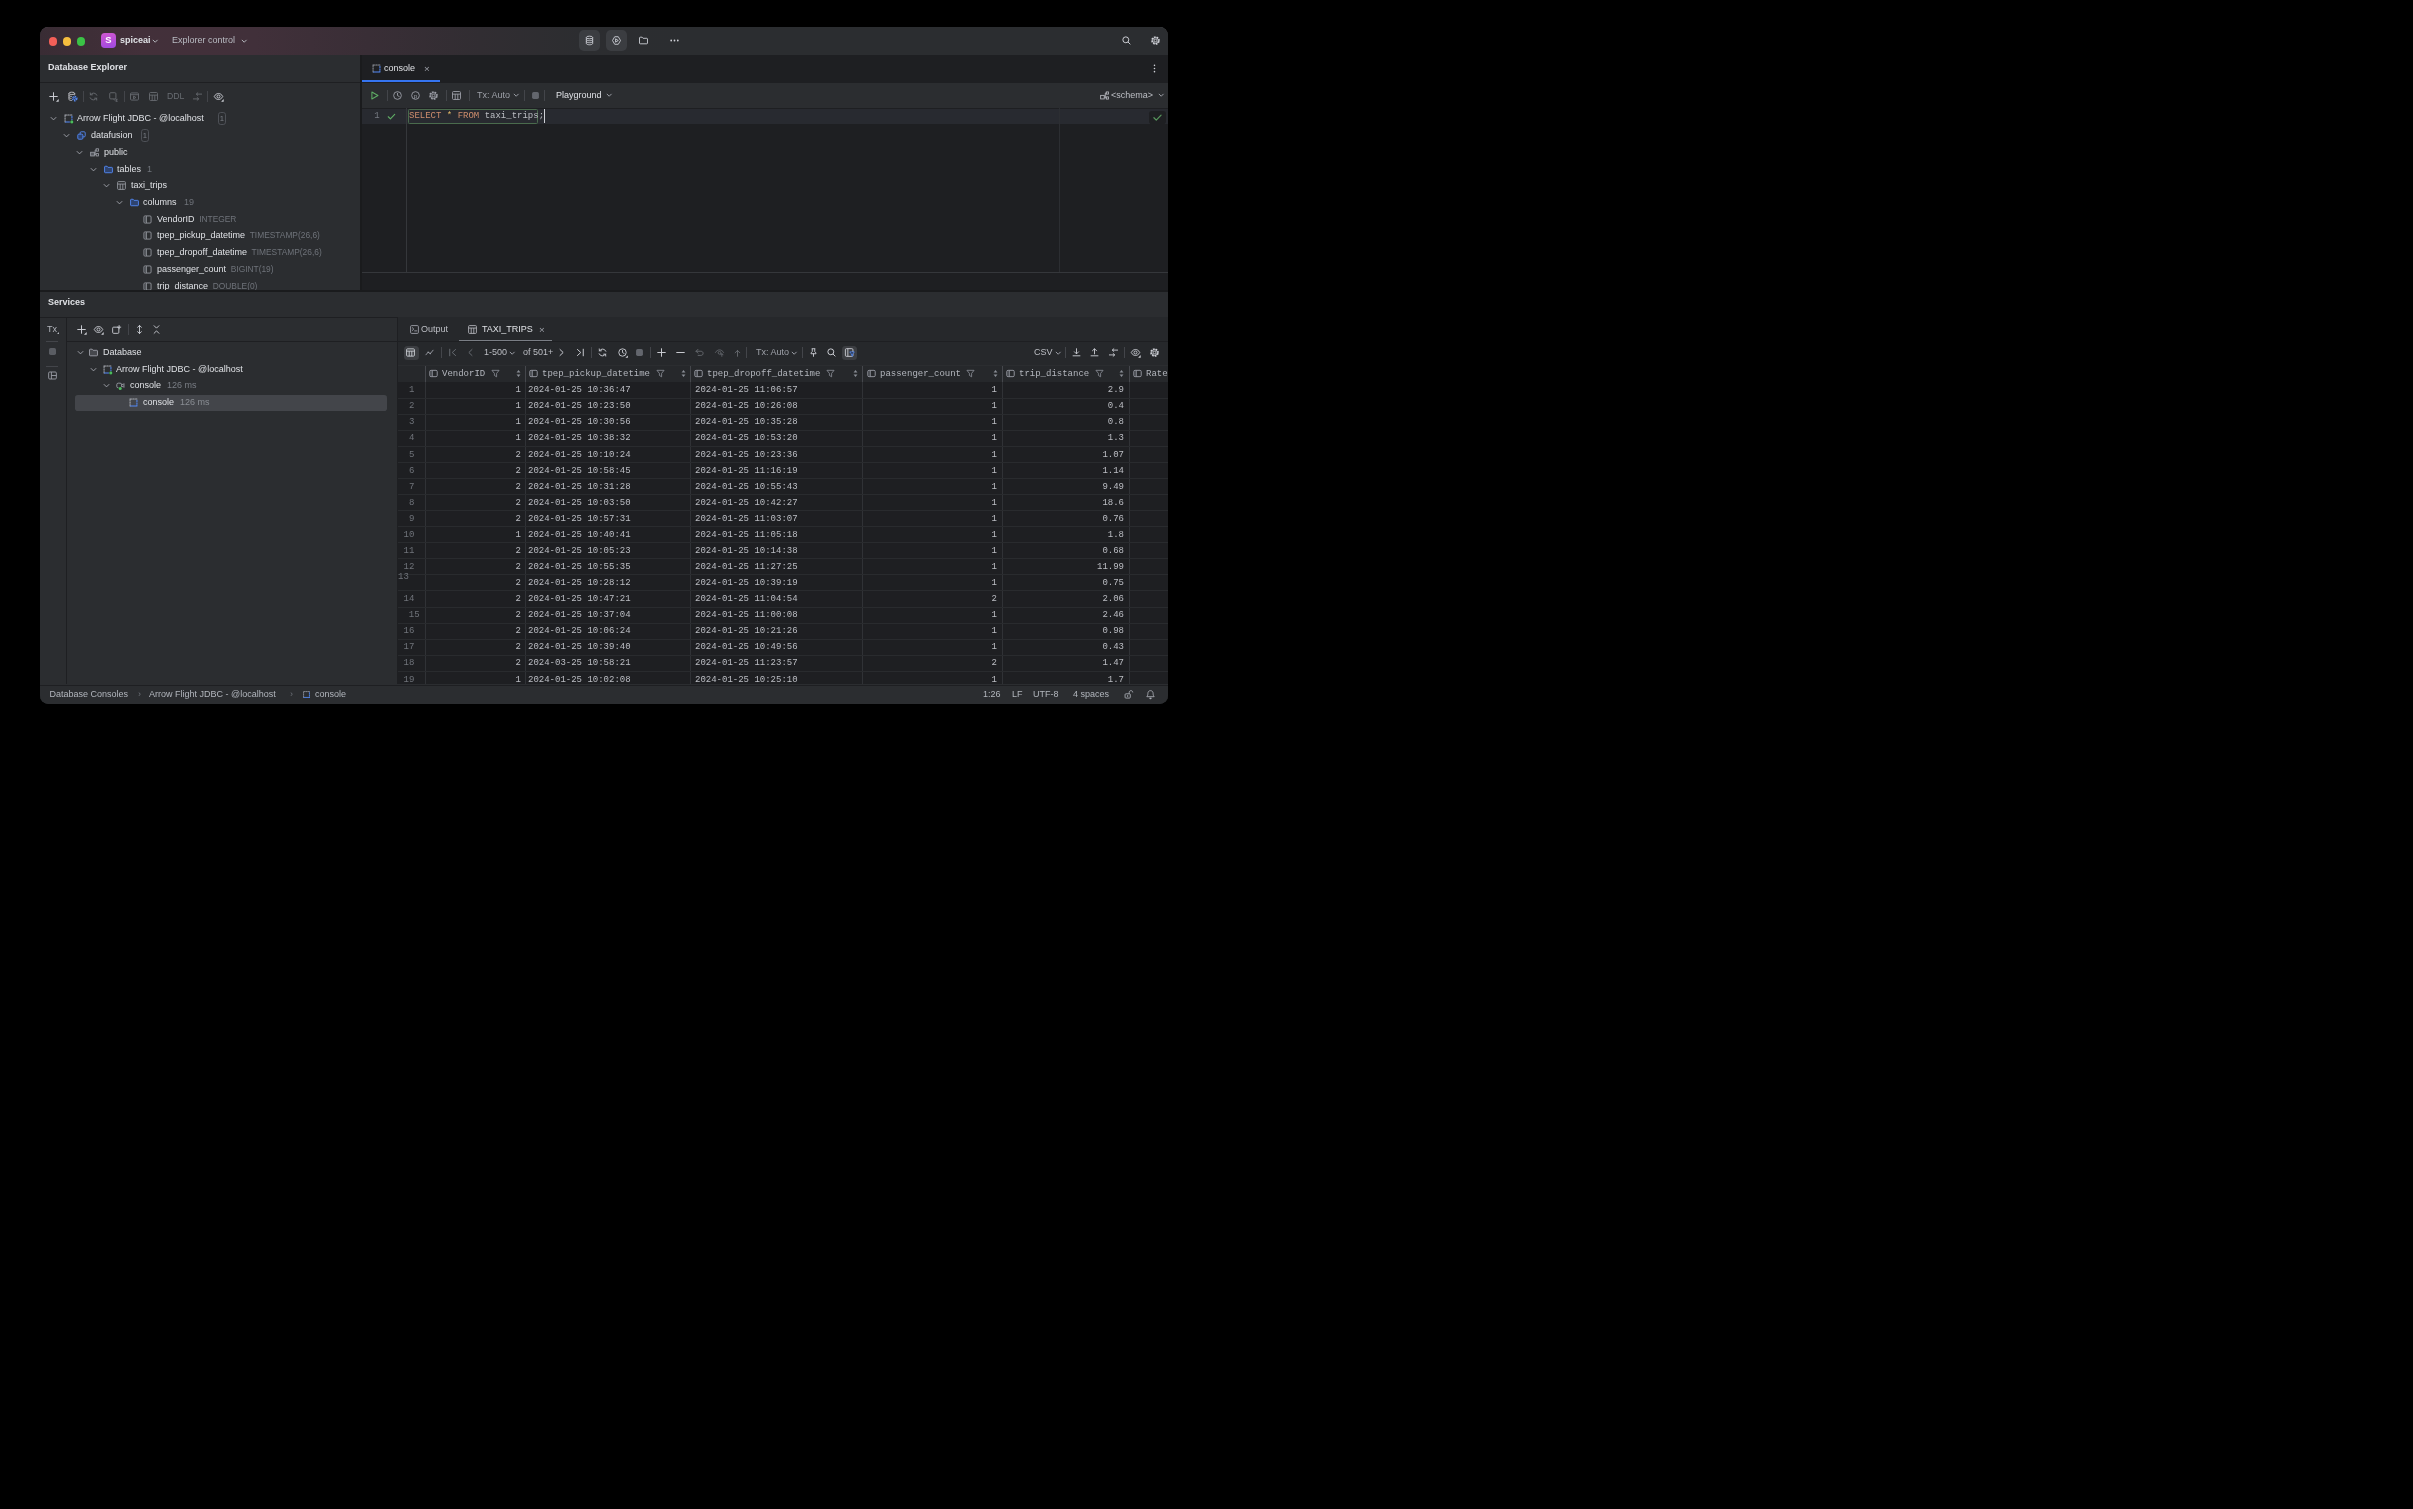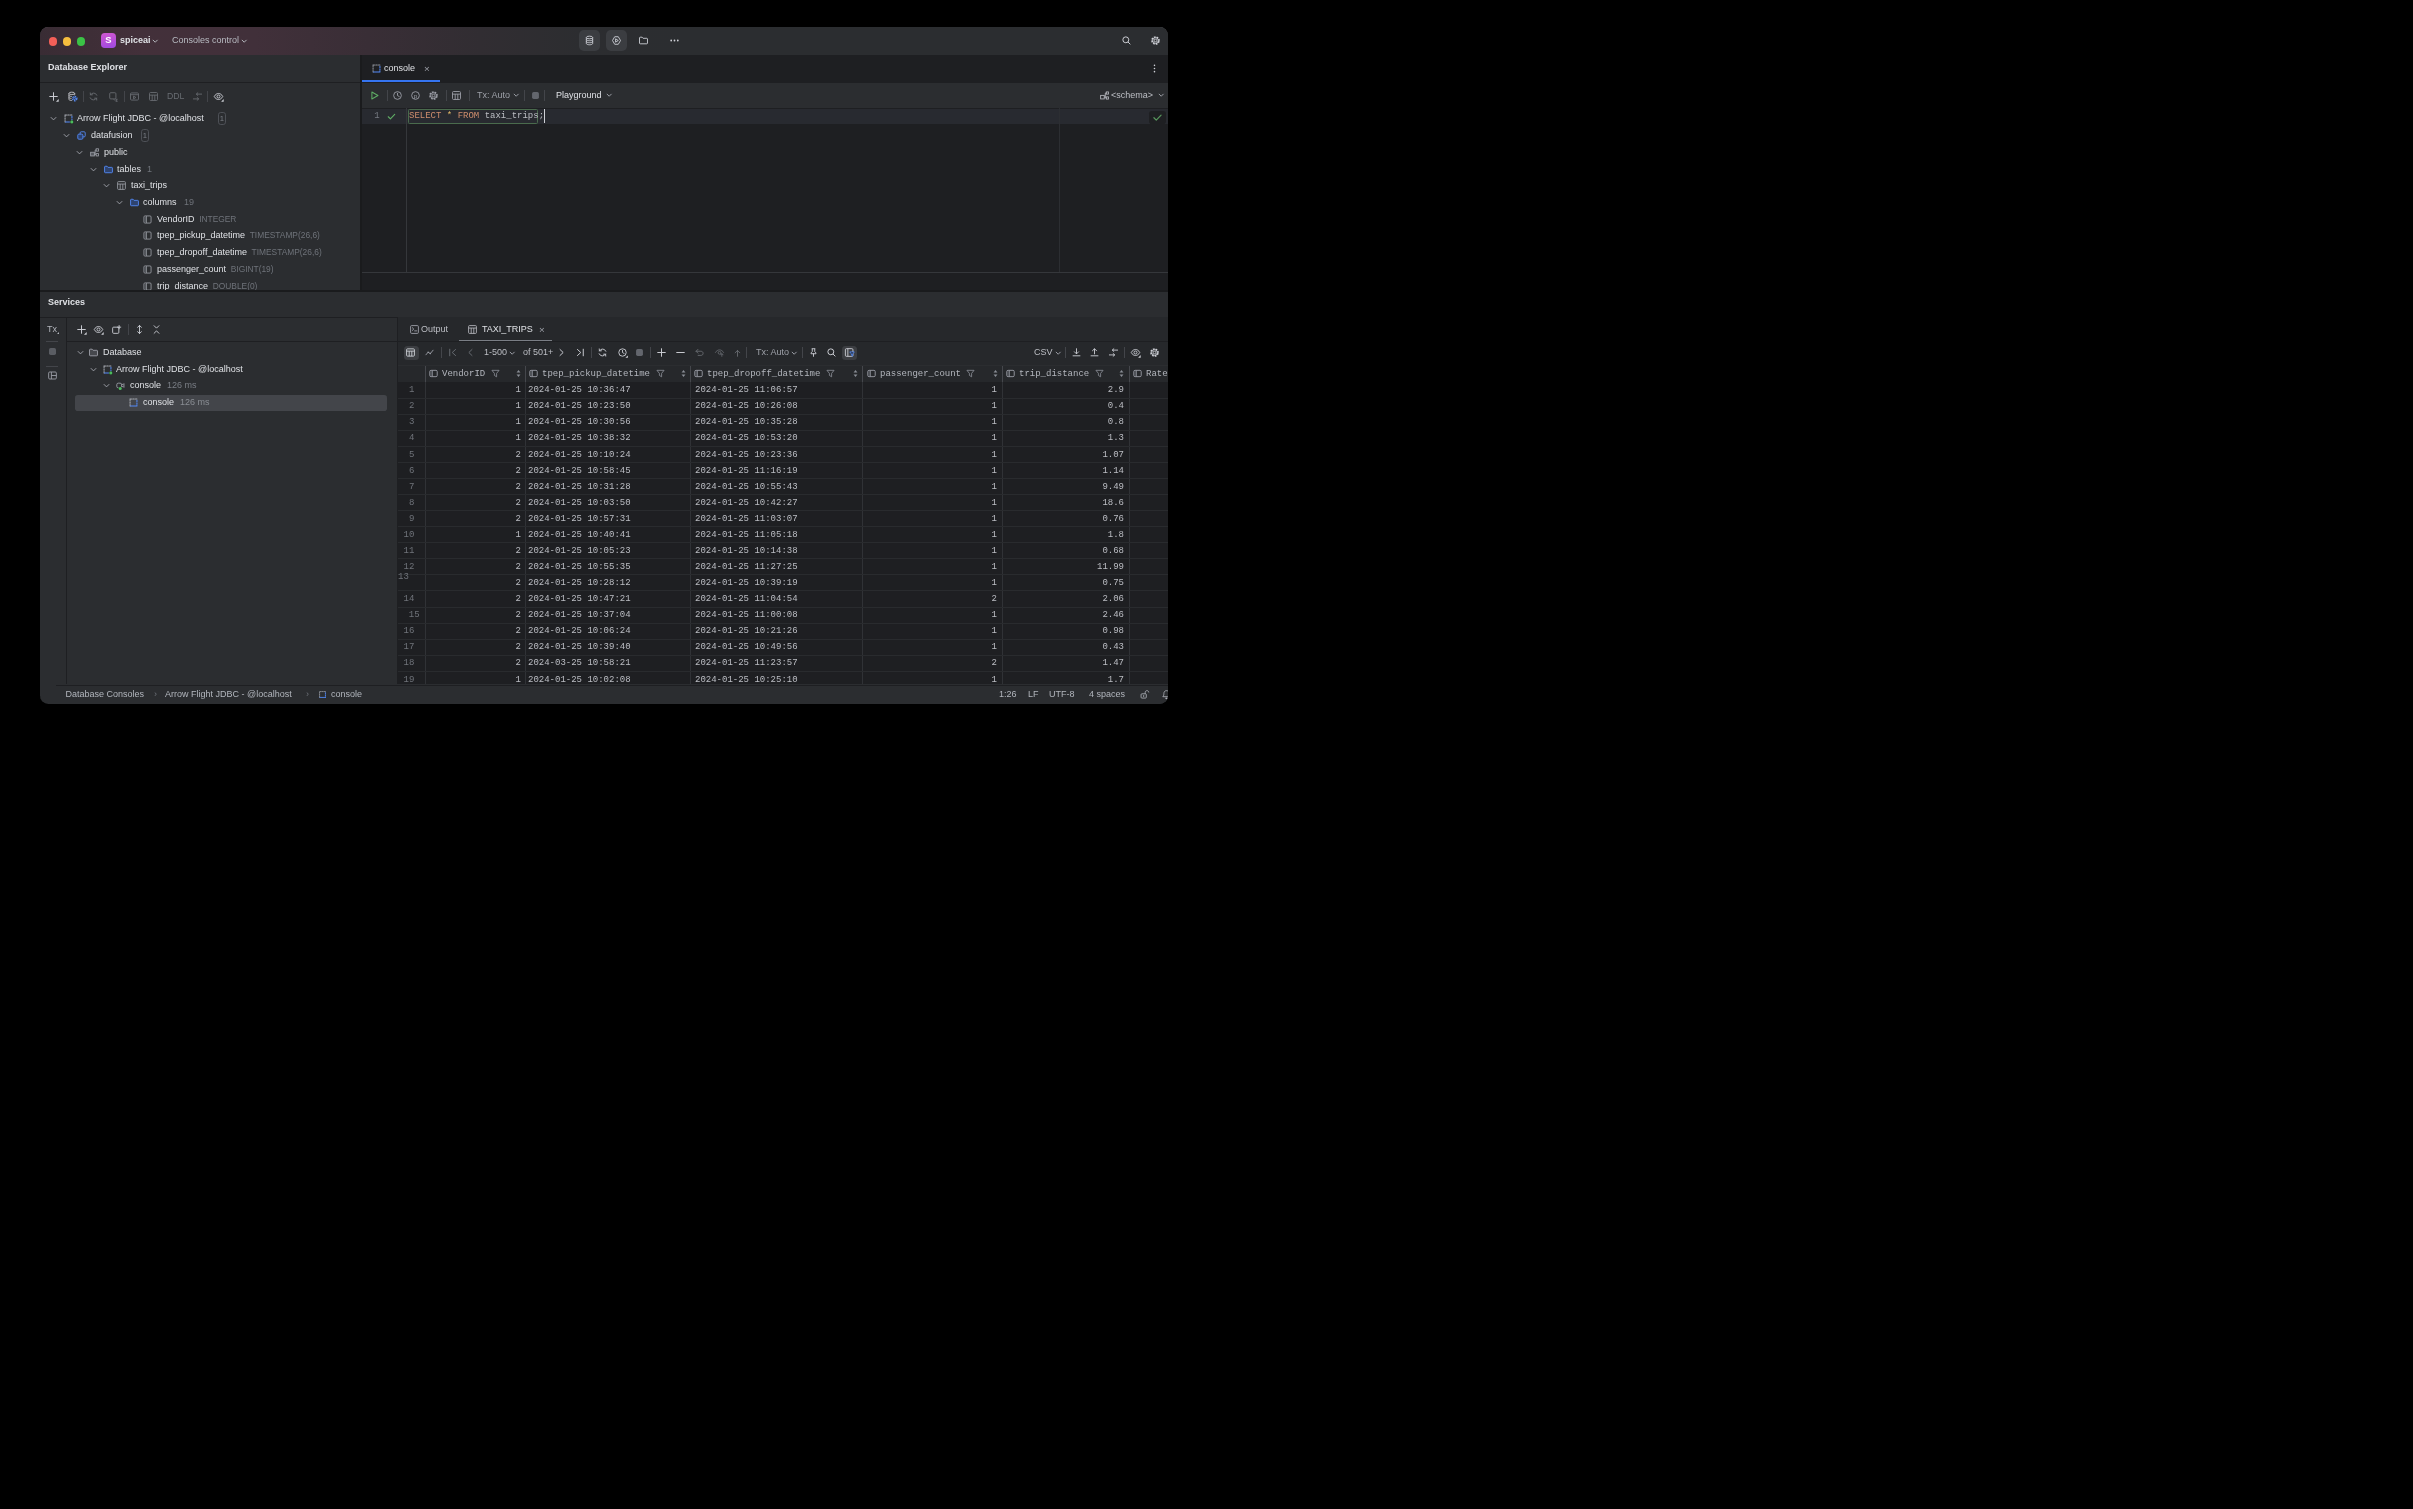--- a/index.html
+++ b/index.html
@@ -14,38 +14,38 @@
 .dim{color:#6f737a}
 .badge{position:absolute;width:7.7px;height:13.2px;border:0.7px solid #4e5157;border-radius:2.8px;color:#7a7e85;font-size:7.7px;line-height:12px;text-align:center}
 .titlebar{position:absolute;left:0;top:0;width:100%;height:28px;background:linear-gradient(90deg,#392c34 0%,#43303a 9%,#41303a 19%,#392e36 29%,#312d32 39%,#2c2d30 48%,#2b2d30 57%)}
 .tl{position:absolute;top:10.8px;width:8.4px;height:8.4px;border-radius:50%}
 .upper{position:absolute;left:0;top:28px;width:100%;height:235px}
 .dbx{position:absolute;left:0;top:0;width:372px;height:235px;background:#2b2d30;overflow:hidden}
 .vdiv{position:absolute;left:320px;top:0;width:1.7px;height:235px;background:#1a1b1d}
 .edpane{position:absolute;left:322px;top:0;width:806px;height:235px;background:#1e1f22}
 .hdiv{position:absolute;left:0;top:263px;width:100%;height:2.4px;background:#1a1b1d}
 .services{position:absolute;left:0;top:265px;width:100%;height:392px;background:#2b2d30;overflow:hidden}
-.statusbar{position:absolute;left:16px;top:658px;width:100%;height:34px;background:#2b2d30;border-top:0.7px solid #1e1f22}
+.statusbar{position:absolute;left:0;top:658px;width:100%;height:34px;background:#2b2d30;border-top:0.7px solid #1e1f22}
 .row{position:absolute;height:16.7px;line-height:16.7px}
 .cell{position:absolute;font-family:"Liberation Mono",monospace;font-size:9px;color:#bcbec4;line-height:16px;height:16px}
 
 </style></head><body>
 <div class="win">
 <div class="titlebar">
 <div class="tl" style="left:9px;background:#f35f58"></div>
 <div class="tl" style="left:23px;background:#f5bd3e"></div>
 <div class="tl" style="left:37px;background:#3bc246"></div>
 <div class="abs" style="left:61px;top:6.6px;width:14.6px;height:14.6px;border-radius:3.8px;background:linear-gradient(170deg,#cf58d0 0%,#bc50d8 45%,#9d4ae1 100%);color:#fff;font-size:9.4px;font-weight:700;text-align:center;line-height:14.6px">S</div>
 <div class="t" style="left:80px;top:8.4px;font-weight:600">spiceai</div>
 <div class="ic" style="left:111px;top:10px">
         <svg width="8.4" height="8.4" viewBox="0 0 12 12" style="">
           <path d="M3 4.5 L6 7.5 L9 4.5" fill="none" stroke="#b6b9bf" stroke-width="1.4" stroke-linecap="round" stroke-linejoin="round"></path>
         </svg>
       </div>
-<div class="t" style="left:132px;top:8.4px;color:#b8bbc2">Consoles control</div>
+<div class="t" style="left:132px;top:8.4px;color:#b8bbc2">Explorer control</div>
 <div class="ic" style="left:200px;top:10px">
         <svg width="8.4" height="8.4" viewBox="0 0 12 12" style="">
           <path d="M3 4.5 L6 7.5 L9 4.5" fill="none" stroke="#b6b9bf" stroke-width="1.4" stroke-linecap="round" stroke-linejoin="round"></path>
         </svg>
       </div>
 <div class="abs" style="left:539px;top:3.5px;width:21px;height:21px;border-radius:4.9px;background:#3b3d41"></div>
 <div class="ic" style="left:544px;top:8.4px">
         <svg width="11" height="11" viewBox="0 0 16 16" style="">
           <g fill="none" stroke="#ced0d6" stroke-width="1.3">
             <ellipse cx="8" cy="3.6" rx="4.6" ry="1.9"></ellipse>

